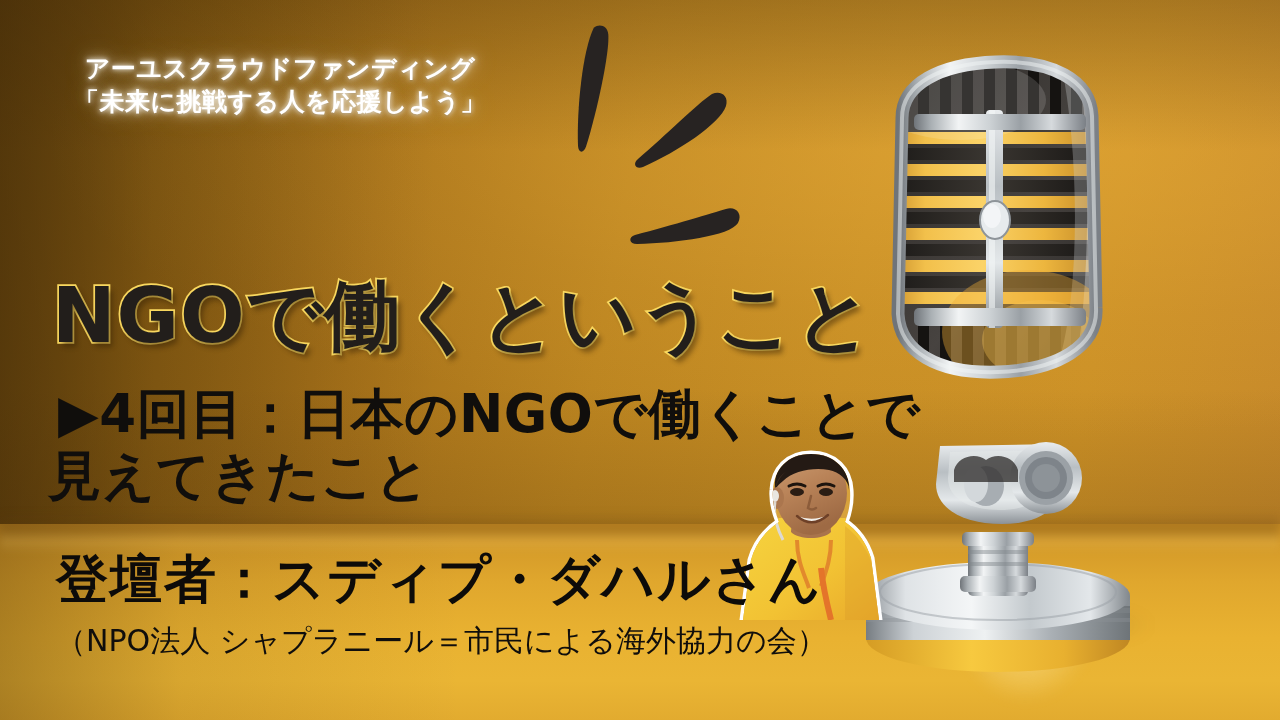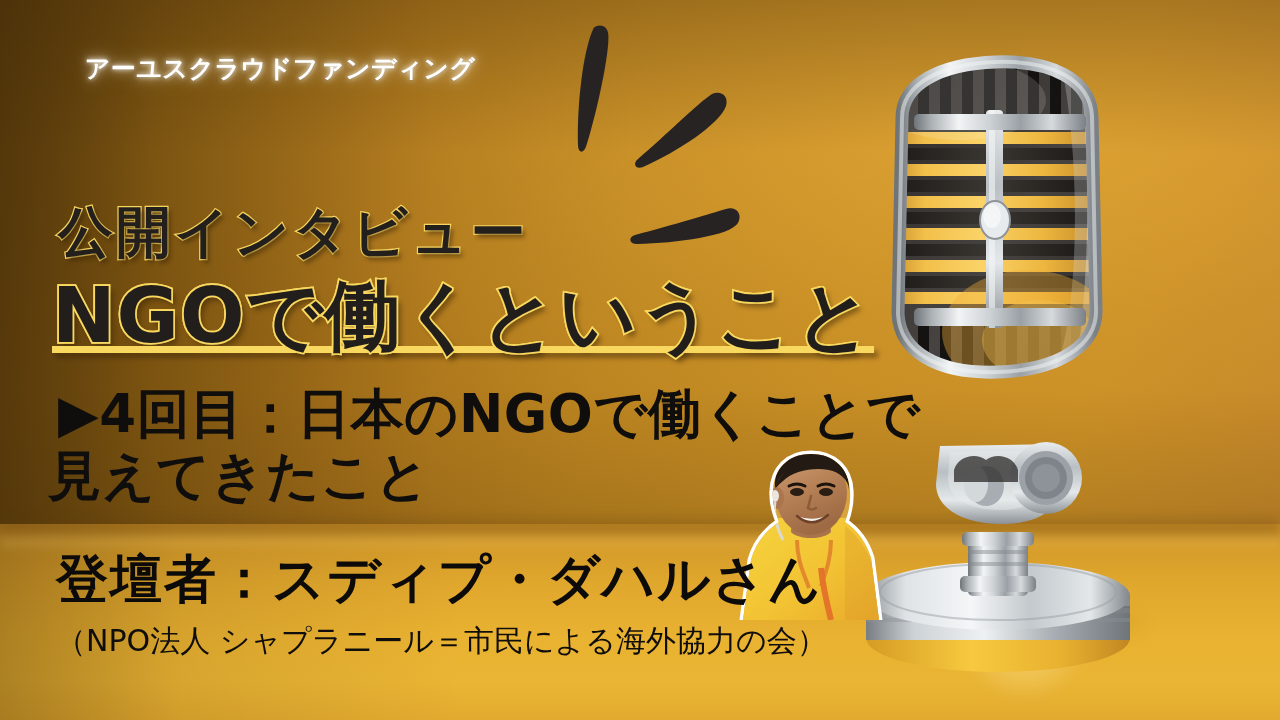--- a/index.html
+++ b/index.html
@@ -98,21 +98,20 @@
     text-shadow:3px 4px 4px rgba(50,30,4,0.45);
   }
   .title-b {
     position:absolute; left:52px; top:275px;
     font-size:76px; line-height:82px; font-weight:700;
     letter-spacing:1px;
     color:#221e1b;
     -webkit-text-stroke:3.4px #f9d85f;
     paint-order:stroke fill;
     text-shadow:4px 5px 5px rgba(50,30,4,0.45);
-    text-decoration:underline;
   }
 
   .subtitle {
     position:absolute; left:48px; top:383px; width:880px;
     text-align:center;
     color:#100e0c;
     font-size:53px; line-height:62px; font-weight:700;
     letter-spacing:0.5px;
   }
   .subtitle .l1 { display:block; text-align:left; padding-left:10px; }
@@ -367,23 +366,23 @@
 
         <path d="M110 78 C126 90 136 108 140 126 L146 180 L110 180 Z" fill="#d99a27" opacity="0.35"></path>
       </g>
     </svg>
   </div>
 
   <div class="txt">
 
     <div class="kicker">
       <span>アーユスクラウドファンディング</span>
+      <span class="l2">「未来に挑戦する人を応援しよう」</span>
     </div>
 
-    <div class="title-a">公開インタビュー</div>
     <div class="title-b">NGOで働くということ</div>
 
     <div class="subtitle">
       <span class="l1"><span>▶</span><span>4回目：日本のNGOで働くことで</span></span>
       <span class="l2">見えてきたこと</span>
     </div>
 
     <div class="speaker">登壇者：スディプ・ダハルさん</div>
     <div class="org">（NPO法人 シャプラニール＝市民による海外協力の会）</div>
 

